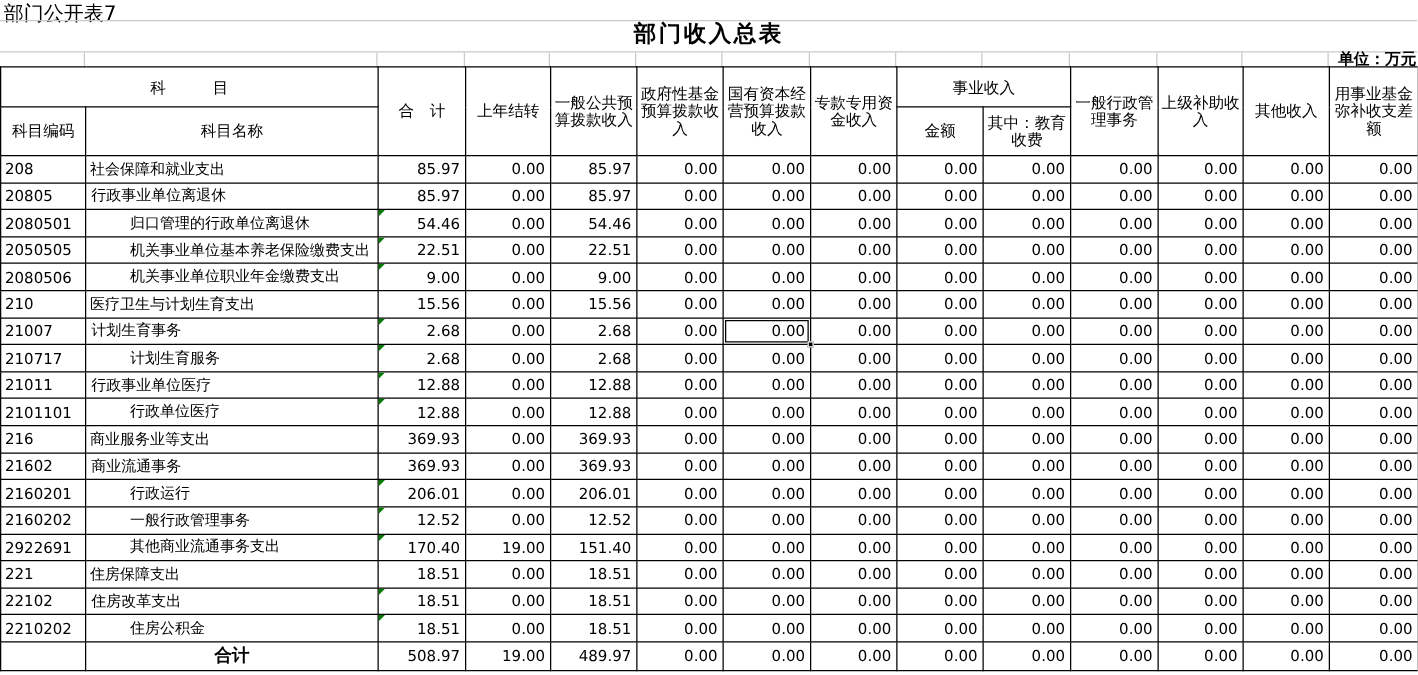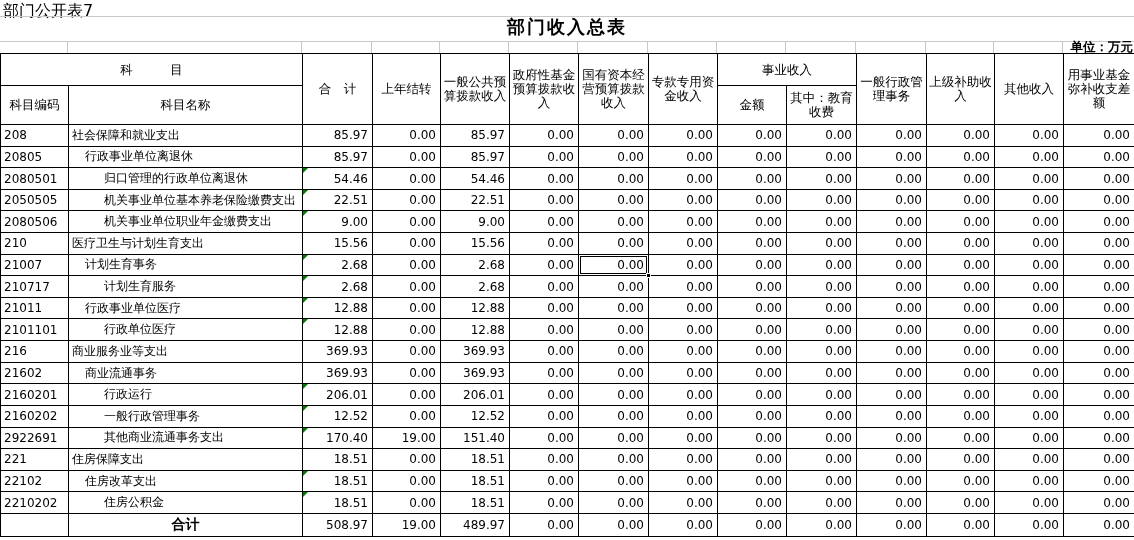--- a/index.html
+++ b/index.html
@@ -27,21 +27,21 @@
   th {
     font-weight: normal; text-align: center; vertical-align: middle;
     padding: 0 2px; font-size: 12.5px; line-height: 14px;
   }
   tr.h1 { height: 32px; margin-top: 34px; }
   tr.h2 { height: 39px; }
   td { font-size: 12px; vertical-align: middle; padding: 0; white-space: nowrap; }
   .cell-code { text-align: left; padding-left: 3px; }
   .cell-name { text-align: left; }
   .indent-0 { padding-left: 3px; font-family: Liberation Serif, serif; }
-  .indent-1 { padding-left: 16px; }
+  .indent-1 { padding-left: 4px; }
   .indent-2 { padding-left: 35px; }
   .cell-num { text-align: right; padding-right: 4px; position: relative; }
   .triangle {
     position: absolute; top: 0; left: 0; width: 0; height: 0;
     border-top: 5px solid var(--triangle-green, #007b00);
     border-right: 5px solid transparent;
   }
   td.selected { overflow: visible; }
   .sel-inner {
     position: absolute; top: 1px; left: 1px; right: 1px; bottom: 1px;

